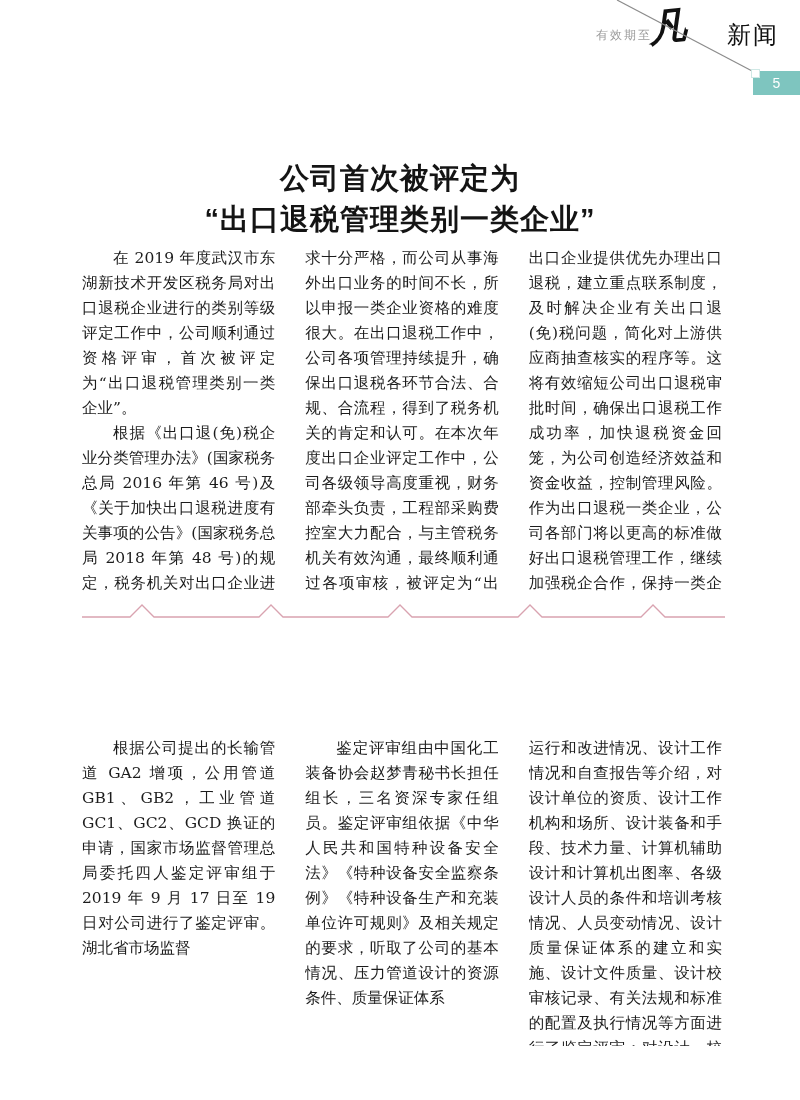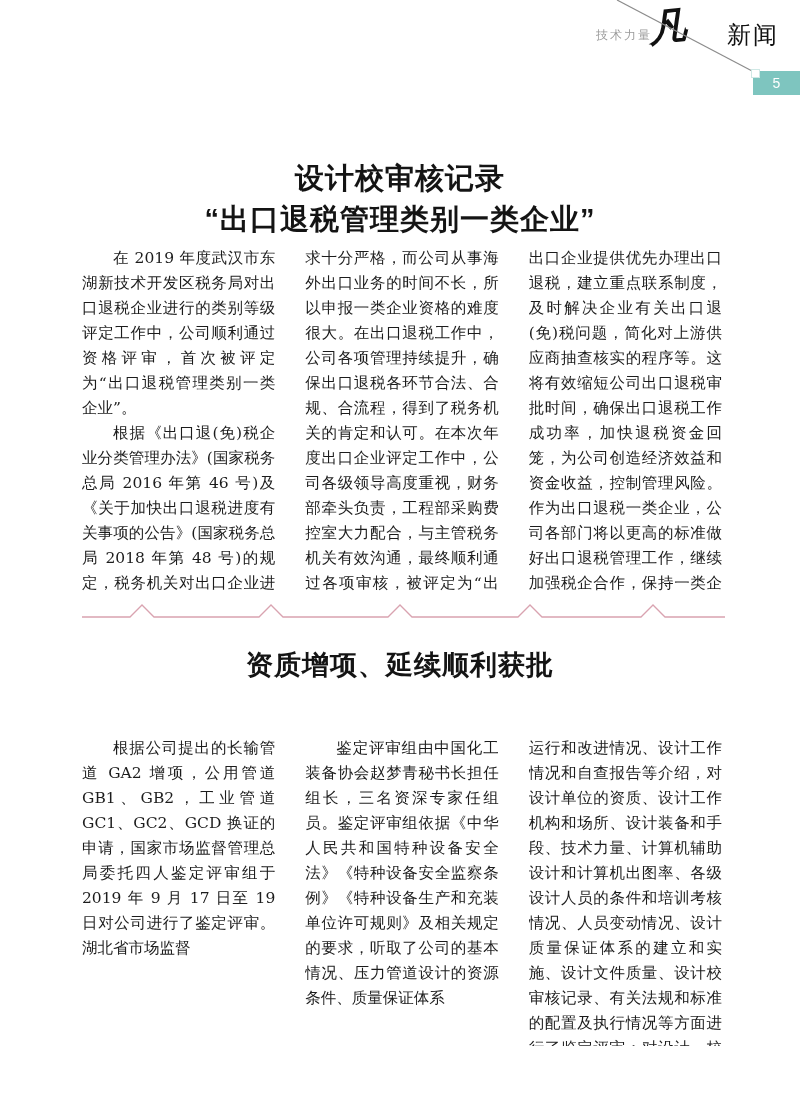--- a/index.html
+++ b/index.html
@@ -71,55 +71,54 @@
   }
   .col p{margin:0;}
   .col p.indent{text-indent:2em;}
   
   .zigzag{position:absolute;top:604px;left:82px;pointer-events:none;}
 </style>
 </head>
 <body>
 
 <div class="masthead">
-  <span class="mag-name">技术力量</span>
+  <span class="mag-name">有效期至</span>
   <span class="mag-glyph">凡</span>
   <svg class="diag-line" width="800" height="100" viewBox="0 0 800 100">
     <line x1="617" y1="0" x2="754" y2="72" stroke="#8c8c8c" stroke-width="1.2"></line>
   </svg>
   <span class="section-label">新闻</span>
   <div class="page-badge" style="background: rgb(126, 197, 191);">
     <span class="badge-notch"></span>
     <span>5</span>
   </div>
 </div>
 
 <div class="article-title" id="article-1-title">
-    <div>设计校审核记录</div>
+    <div>公司首次被评定为</div>
     <div>“出口退税管理类别一类企业”</div>
   </div>
 <div class="body-columns" id="article-1-columns">
     <div class="col">
       <p class="indent">在 2019 年度武汉市东湖新技术开发区税务局对出口退税企业进行的类别等级评定工作中，公司顺利通过资格评审，首次被评定为“出口退税管理类别一类企业”。</p>
       <p class="indent">根据《出口退(免)税企业分类管理办法》(国家税务总局 2016 年第 46 号)及《关于加快出口退税进度有关事项的公告》(国家税务总局 2018 年第 48 号)的规定，税务机关对出口企业进行信用评级，按管理类别划分一类、二类、三类、四类企业，实行分类管理，其中一类企业是最高等级。税务机关对一类出口企业的评定要</p>
     </div>
     <div class="col">
       <p class="cont">求十分严格，而公司从事海外出口业务的时间不长，所以申报一类企业资格的难度很大。在出口退税工作中，公司各项管理持续提升，确保出口退税各环节合法、合规、合流程，得到了税务机关的肯定和认可。在本次年度出口企业评定工作中，公司各级领导高度重视，财务部牵头负责，工程部采购费控室大力配合，与主管税务机关有效沟通，最终顺利通过各项审核，被评定为“出口退税管理类别一类企业”。</p>
     </div>
     <div class="col">
       <p class="cont">出口企业提供优先办理出口退税，建立重点联系制度，及时解决企业有关出口退(免)税问题，简化对上游供应商抽查核实的程序等。这将有效缩短公司出口退税审批时间，确保出口退税工作成功率，加快退税资金回笼，为公司创造经济效益和资金收益，控制管理风险。作为出口退税一类企业，公司各部门将以更高的标准做好出口退税管理工作，继续加强税企合作，保持一类企业资格，为公司创造价值，助力公司海外业务高速发展！</p>
     </div>
   </div>
 
 <svg class="zigzag" width="644" height="16" viewBox="0 0 644 16">
   <path d="M0,13 H48 L60,1 L72,13 H177 L189,1 L201,13 H306 L318,1 L330,13 H436 L448,1 L460,13 H559 L571,1 L583,13 H643" fill="none" stroke="#d9a3b0" stroke-width="1.3"></path>
 </svg>
 
 <div class="article-title" id="article-2-title">
-    <div>资质增项、延续顺利获批</div>
   </div>
 <div class="body-columns" id="article-2-columns">
     <div class="col">
       <p class="indent">根据公司提出的长输管道 GA2 增项，公用管道 GB1、GB2，工业管道 GC1、GC2、GCD 换证的申请，国家市场监督管理总局委托四人鉴定评审组于 2019 年 9 月 17 日至 19 日对公司进行了鉴定评审。湖北省市场监督</p>
     </div>
     <div class="col">
       <p class="indent">鉴定评审组由中国化工装备协会赵梦青秘书长担任组长，三名资深专家任组员。鉴定评审组依据《中华人民共和国特种设备安全法》《特种设备安全监察条例》《特种设备生产和充装单位许可规则》及相关规定的要求，听取了公司的基本情况、压力管道设计的资源条件、质量保证体系</p>
     </div>
     <div class="col">
       <p class="cont">运行和改进情况、设计工作情况和自查报告等介绍，对设计单位的资质、设计工作机构和场所、设计装备和手段、技术力量、计算机辅助设计和计算机出图率、各级设计人员的条件和培训考核情况、人员变动情况、设计质量保证体系的建立和实施、设计文件质量、设计校审核记录、有关法规和标准的配置及执行情况等方面进行了鉴定评审；对设计、校核人员进行了两个小时的压力管道基础知识书面考试，并结合一套 GA2 级试设</p>

